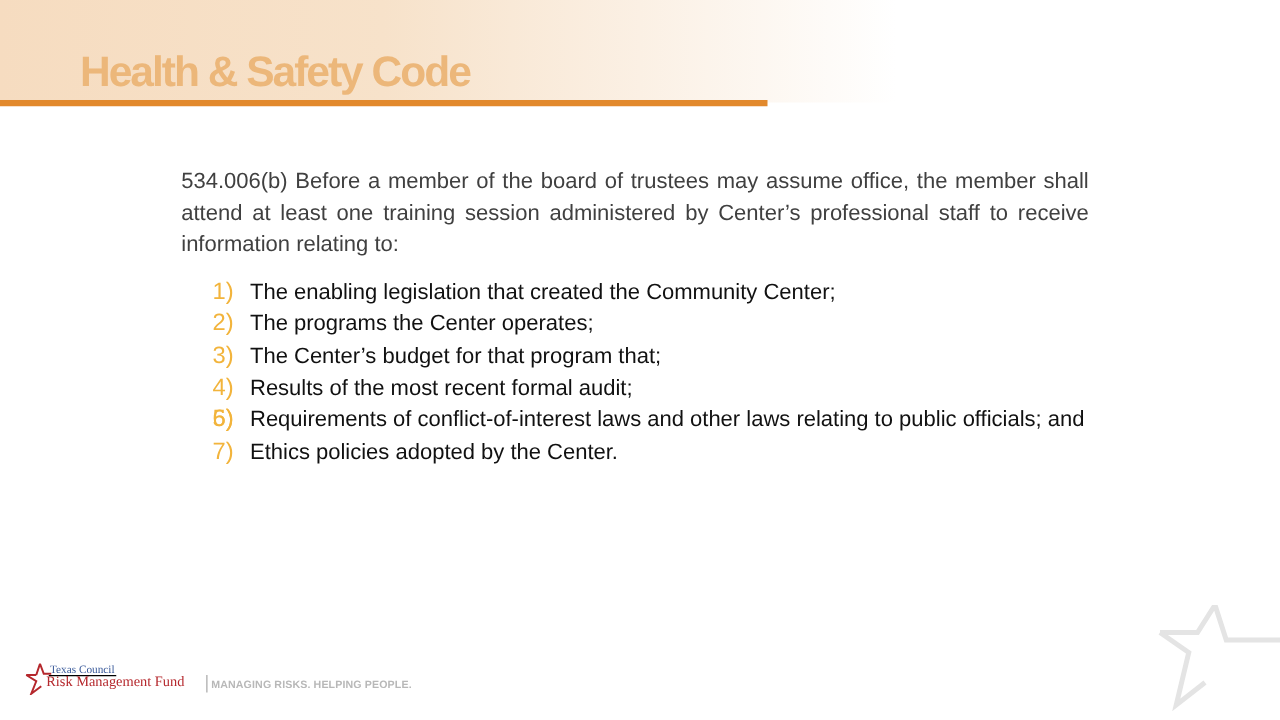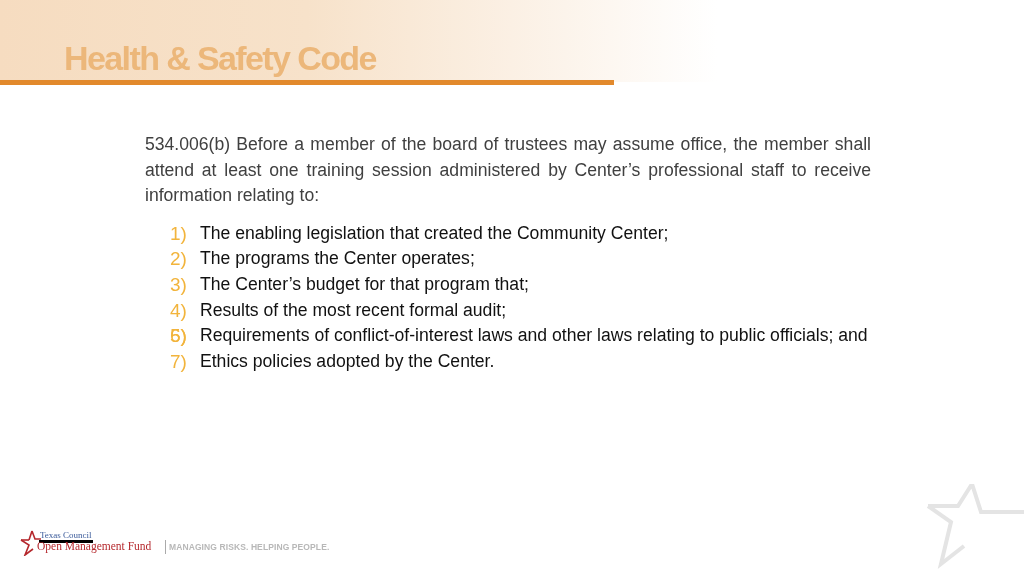--- a/index.html
+++ b/index.html
@@ -40,21 +40,21 @@
       position: absolute; left: 37px; top: 0; color: #f2b43c;
       font-size: 19px;
     }
     .footer {
       position: absolute; left: 20px; top: 528px; height: 30px; width: 320px;
     }
     .logo-star { position: absolute; left: 0; top: 2px; }
     .logo-top {
       position: absolute; left: 19px; top: 2px;
       font-family: "Liberation Serif", serif; font-size: 9px; color: #3a5a9a;
-      border-bottom: 3px solid #000000; line-height: 10px; padding: 0 1px;
+      border-bottom: 1px solid #000000; line-height: 10px; padding: 0 1px;
     }
     .logo-main {
       position: absolute; left: 17px; top: 12px;
       font-family: "Liberation Serif", serif; font-size: 11.5px; color: #b5282d;
       line-height: 12px; white-space: nowrap;
     }
     .logo-sep {
       position: absolute; left: 145px; top: 12px; width: 1px; height: 14px; background: #aaaaaa;
     }
     .tagline {
@@ -84,21 +84,21 @@
 </div>
 
 <div class="footer">
   <svg class="logo-star" width="22" height="26" viewBox="0 0 22 26">
     <polyline points="12,1 15,9 21,9" fill="none" stroke="#b5282d" stroke-width="1.6"></polyline>
     <polyline points="1,10 9,15 5,25 13,19" fill="none" stroke="#b5282d" stroke-width="1.6"></polyline>
     <line x1="1" y1="10" x2="9" y2="10" stroke="#b5282d" stroke-width="1.6"></line>
     <line x1="9" y1="10" x2="12" y2="1" stroke="#b5282d" stroke-width="1.6"></line>
   </svg>
   <span class="logo-top">Texas Council</span>
-  <span class="logo-main">Open Management Fund</span>
+  <span class="logo-main">Risk Management Fund</span>
   <span class="logo-sep"></span>
   <span class="tagline">MANAGING RISKS. HELPING PEOPLE.</span>
 </div>
 
 <svg class="corner-star" width="100" height="92" viewBox="0 0 100 92">
   <polyline points="4,22 34,22 48,0 57,28 100,28" fill="none" stroke="#e4e4e4" stroke-width="4"></polyline>
   <polyline points="4,22 27,38 17,80 40,62" fill="none" stroke="#e4e4e4" stroke-width="4"></polyline>
 </svg>
 
 </body></html>

